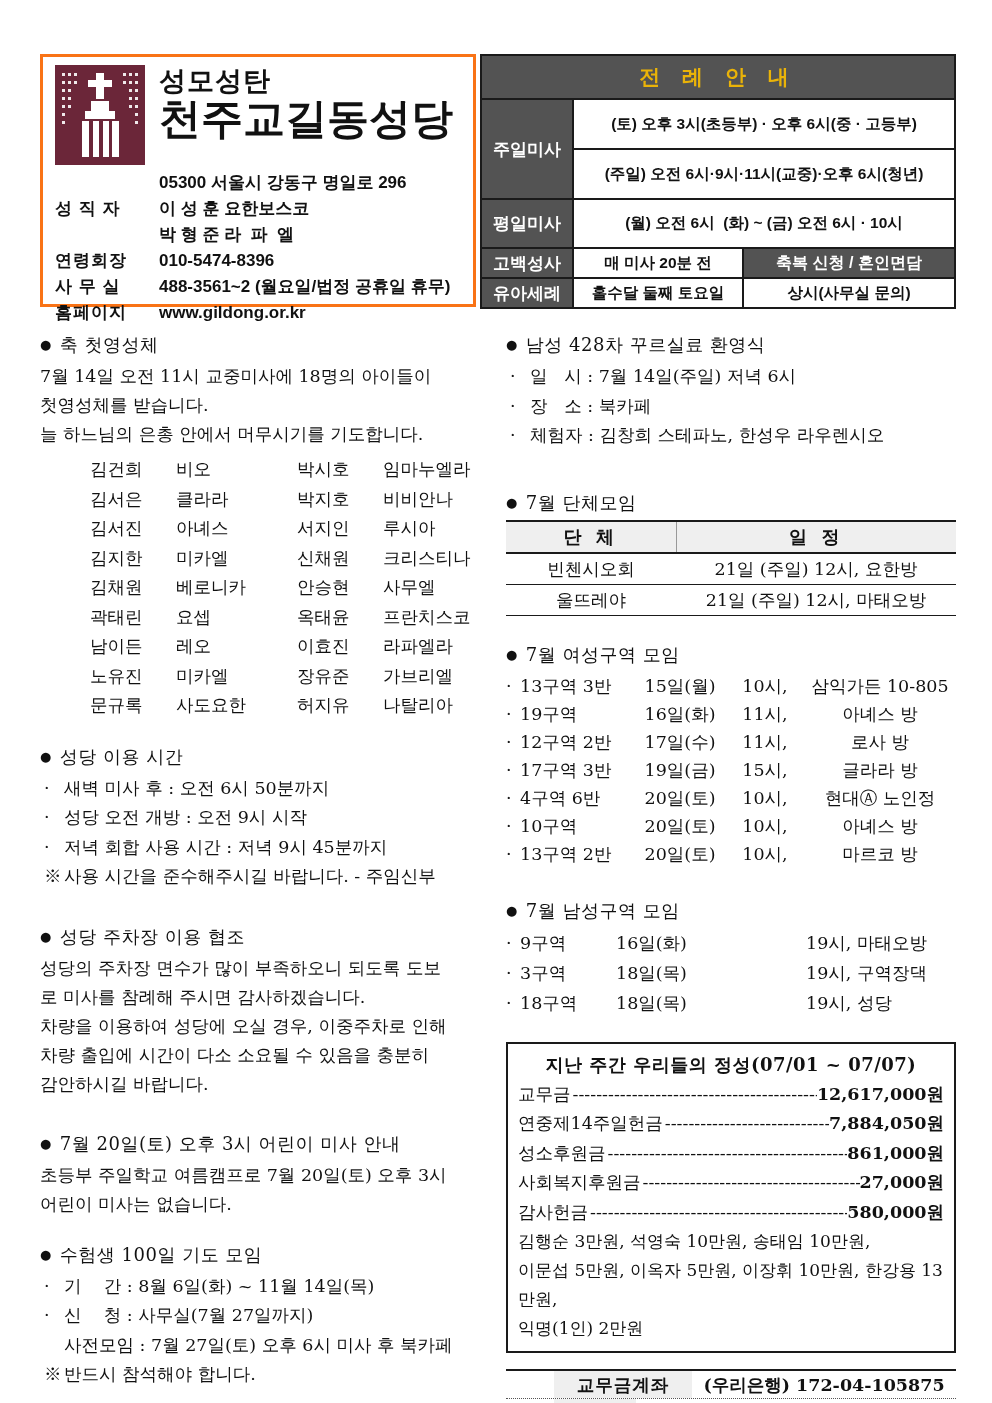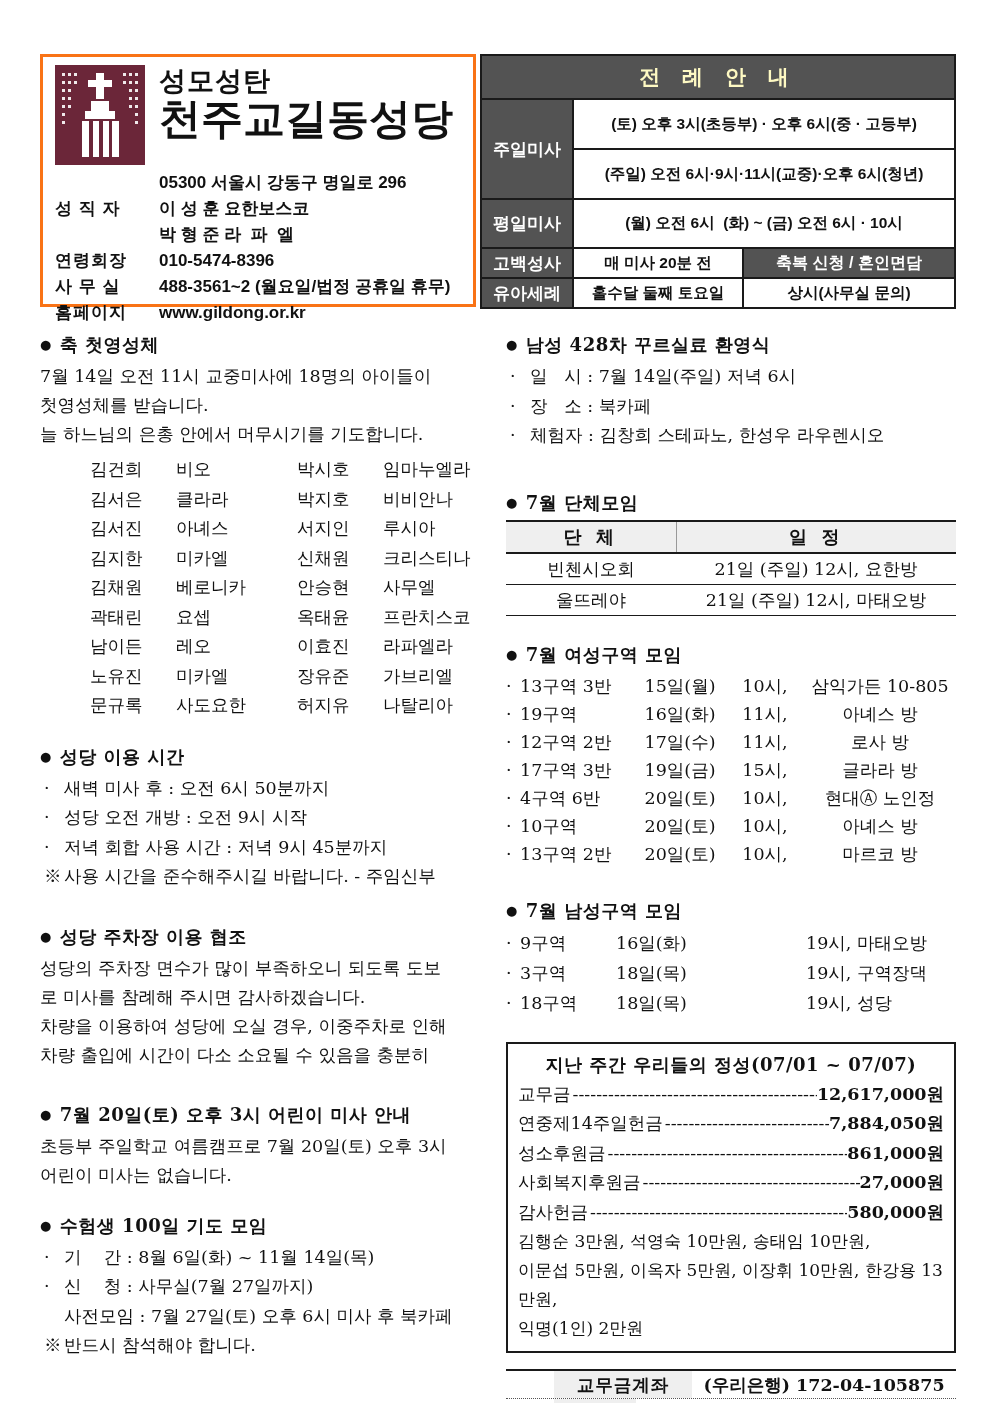--- a/index.html
+++ b/index.html
@@ -31,34 +31,34 @@
   .t-big{font-size:42px;font-weight:bold;letter-spacing:0px;line-height:1.15;white-space:nowrap;}
   .mast-address{font-size:17px;font-weight:bold;margin:6px 0 2px 104px;letter-spacing:0;}
   .mast-line{display:flex;font-size:17px;line-height:26px;}
   .mast-line .lab{width:104px;font-weight:bold;letter-spacing:1px;white-space:pre;}
   .mast-line .val{font-weight:bold;white-space:pre;}
 
   
   .sched{flex:1;border-collapse:collapse;table-layout:fixed;
     font-family:"Liberation Sans","DejaVu Sans",sans-serif;}
   .sched th,.sched td{border:2px solid #1a1a1a;text-align:center;vertical-align:middle;}
-  .sched .hdr{background:var(--dark);color:#fef9c3;font-size:21px;font-weight:bold;letter-spacing:8px;height:44px;}
+  .sched .hdr{background:var(--dark);color:#eab308;font-size:21px;font-weight:bold;letter-spacing:8px;height:44px;}
   .sched .lab{background:var(--dark);color:#fff;font-size:17px;font-weight:bold;width:92px;}
   .sched .cell{font-size:15.5px;font-weight:bold;white-space:pre-wrap;padding:2px 3px;}
   .sched .dark{background:var(--dark);color:#fff;font-size:16px;font-weight:bold;}
   .sched .r1{height:50px;} .sched .r2{height:50px;} .sched .r3{height:49px;}
   .sched .r4{height:30px;} .sched .r5{height:30px;}
 
   
   .cols{display:flex;gap:14px;margin-top:26px;}
   .col-l{width:452px;flex:0 0 auto;}
   .col-r{flex:1;min-width:0;}
 
   .sec{margin-bottom:24px;}
-  .sec-title{font-size:18px;font-weight:bold;letter-spacing:.5px;margin-bottom:5px;white-space:pre;}
+  .sec-title{font-size:18px;font-weight:normal;letter-spacing:.5px;margin-bottom:5px;white-space:pre;}
   .sec-title .b{font-size:13px;vertical-align:2px;margin-right:8px;}
   .bodyline{font-size:17.5px;line-height:29px;white-space:pre-wrap;}
   .dotline{font-size:17.5px;line-height:29.5px;display:flex;white-space:pre-wrap;}
   .dotline .d{width:24px;text-align:left;padding-left:4px;flex:0 0 auto;}
 
   
   .names{display:grid;grid-template-columns:1fr 1fr;column-gap:12px;margin:6px 0 2px 50px;}
   .name-cell{display:flex;font-size:17.5px;line-height:29.5px;}
   .name-cell .nm{width:86px;flex:0 0 auto;}
 
@@ -360,20 +360,21 @@
       </div>
 
       <div class="sec" style="margin-top:33px">
         <div class="sec-title"><span class="b">●</span><span>성당 주차장 이용 협조</span></div>
         <div>
 
         <div class="bodyline">성당의 주차장 면수가 많이 부족하오니 되도록 도보</div>
             <div class="bodyline">로 미사를 참례해 주시면 감사하겠습니다.</div>
             <div class="bodyline">차량을 이용하여 성당에 오실 경우, 이중주차로 인해</div>
             <div class="bodyline">차량 출입에 시간이 다소 소요될 수 있음을 충분히</div>
+            <div class="bodyline">감안하시길 바랍니다.</div>
           </div>
       </div>
 
       <div class="sec" style="margin-top:33px">
         <div class="sec-title"><span class="b">●</span><span>7월 20일(토) 오후 3시 어린이 미사 안내</span></div>
         <div>
 
         <div class="bodyline">초등부 주일학교 여름캠프로 7월 20일(토) 오후 3시</div>
             <div class="bodyline">어린이 미사는 없습니다.</div>
           </div>

